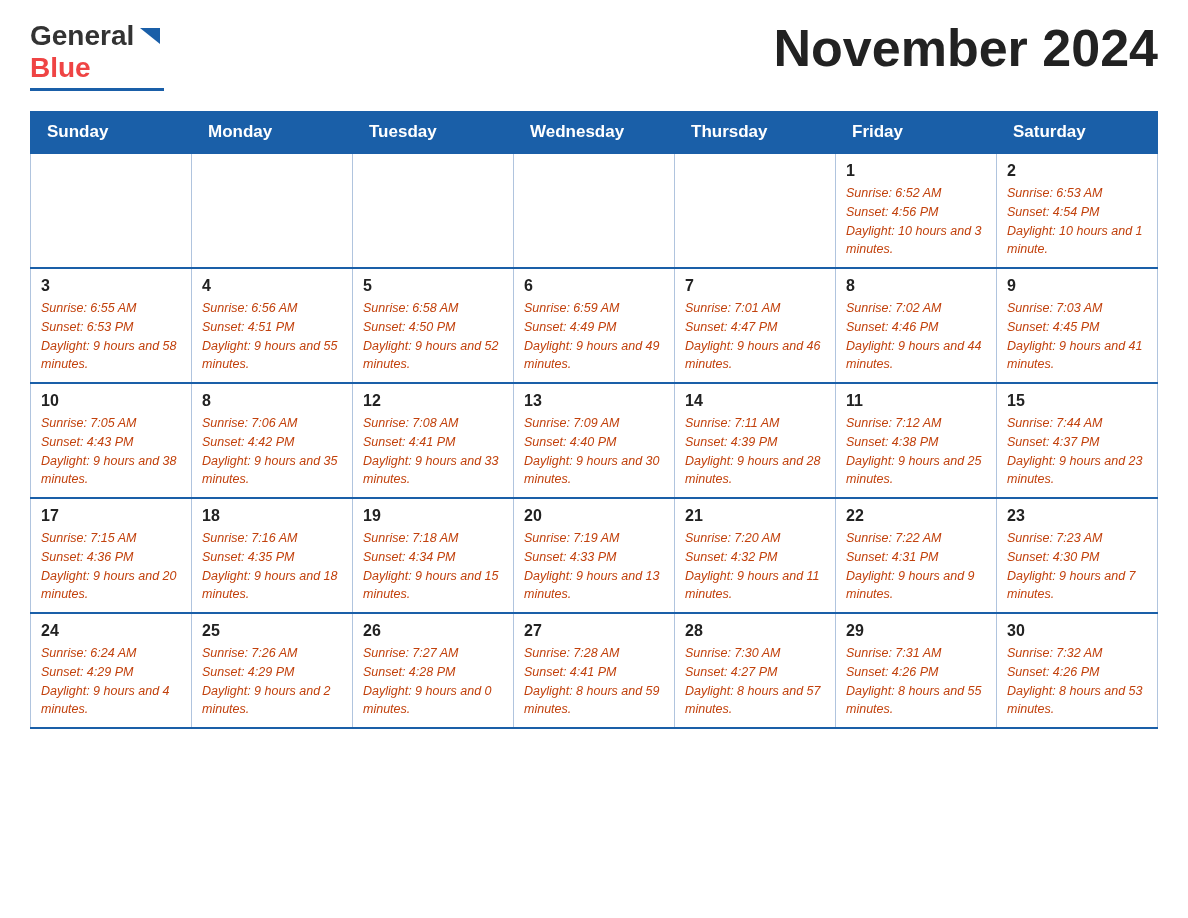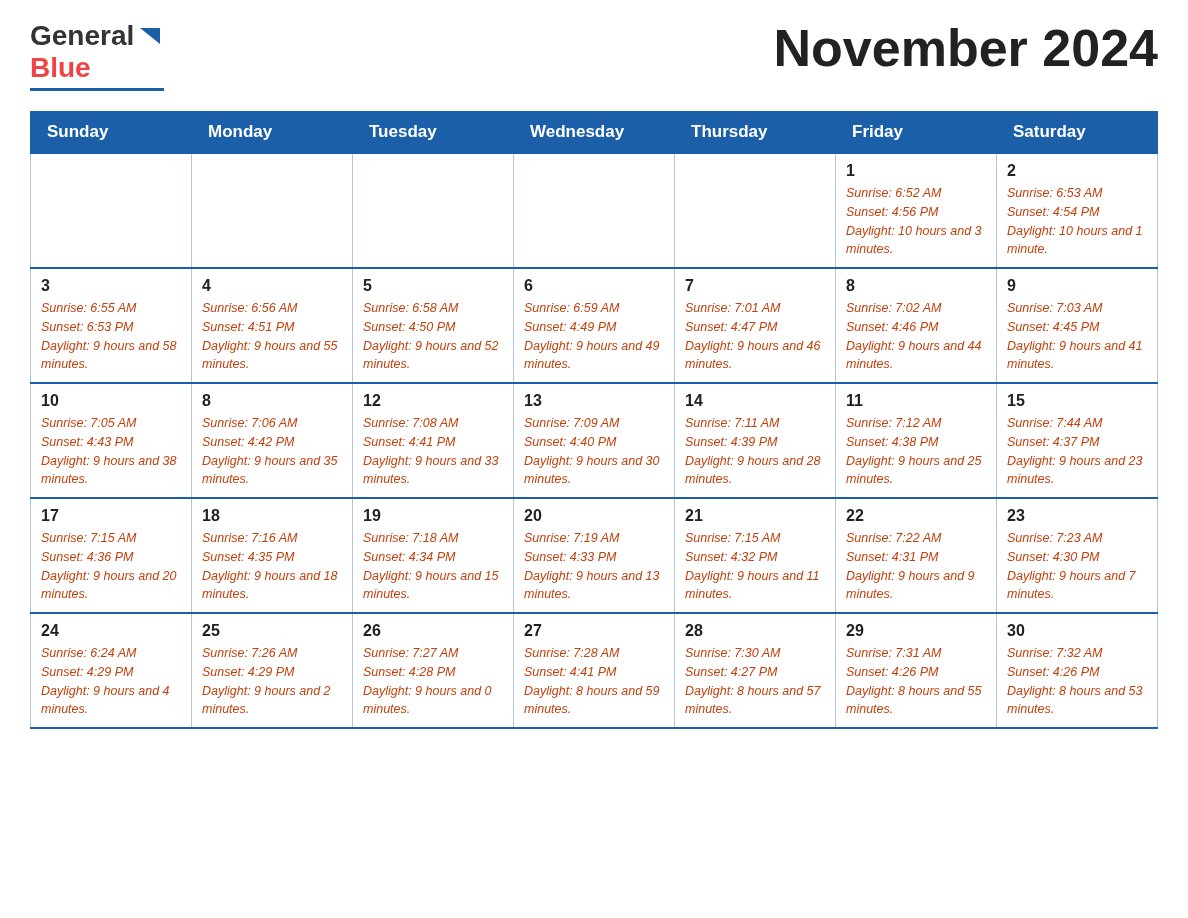--- a/index.html
+++ b/index.html
@@ -270,21 +270,21 @@
 Daylight: 9 hours and 15 minutes.</div>
         </td>
         <td>
           <div class="day-number">20</div>
           <div class="day-info">Sunrise: 7:19 AM
 Sunset: 4:33 PM
 Daylight: 9 hours and 13 minutes.</div>
         </td>
         <td>
           <div class="day-number">21</div>
-          <div class="day-info">Sunrise: 7:15 AM
+          <div class="day-info">Sunrise: 7:20 AM
 Sunset: 4:32 PM
 Daylight: 9 hours and 11 minutes.</div>
         </td>
         <td>
           <div class="day-number">22</div>
           <div class="day-info">Sunrise: 7:22 AM
 Sunset: 4:31 PM
 Daylight: 9 hours and 9 minutes.</div>
         </td>
         <td>

